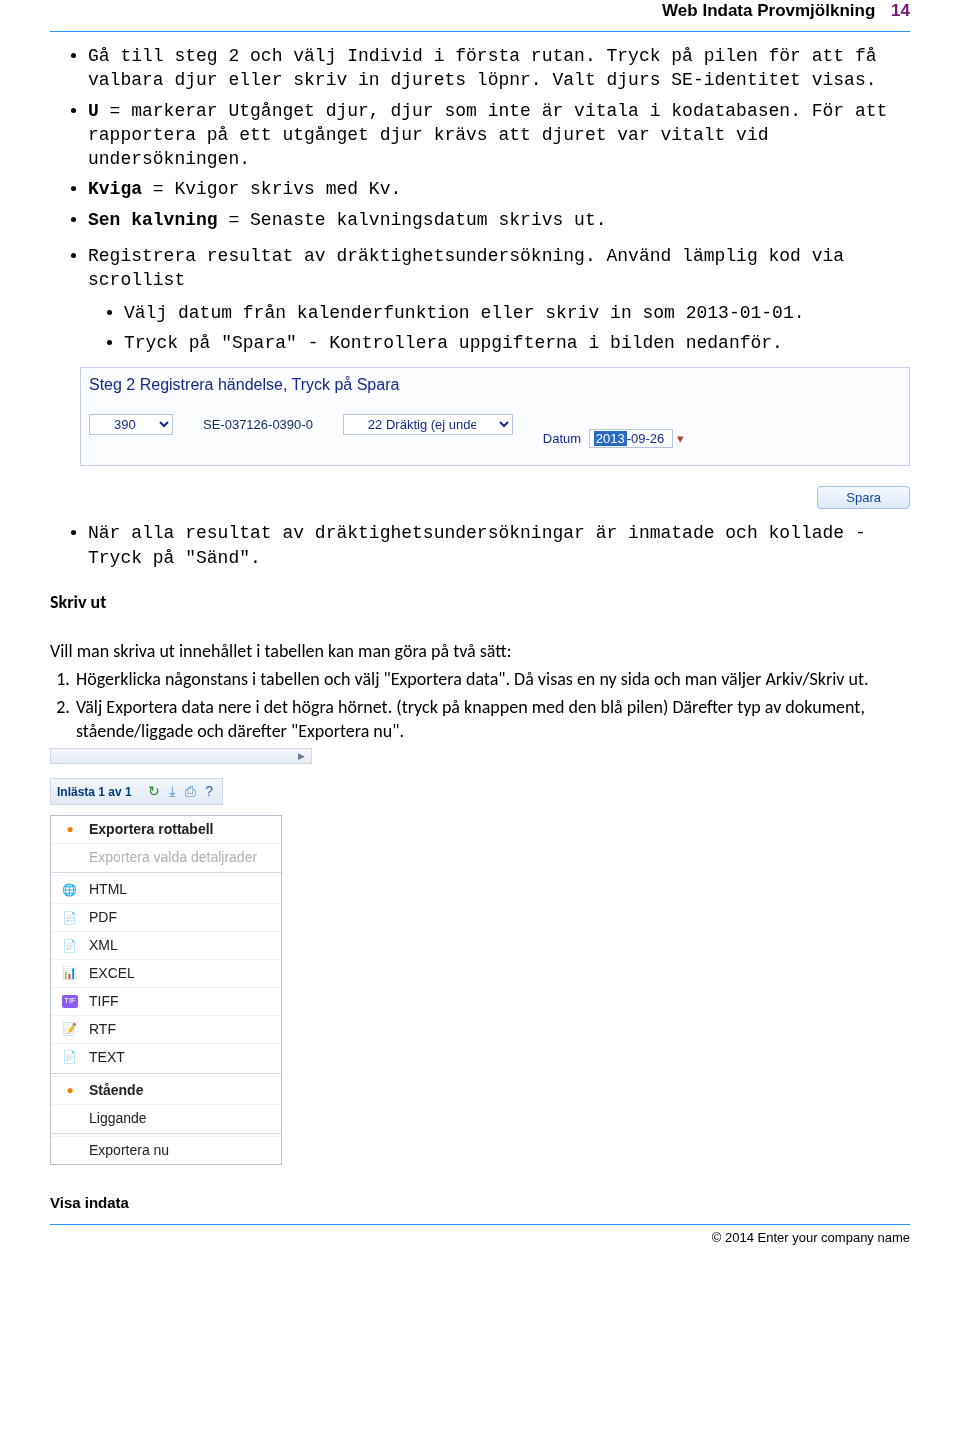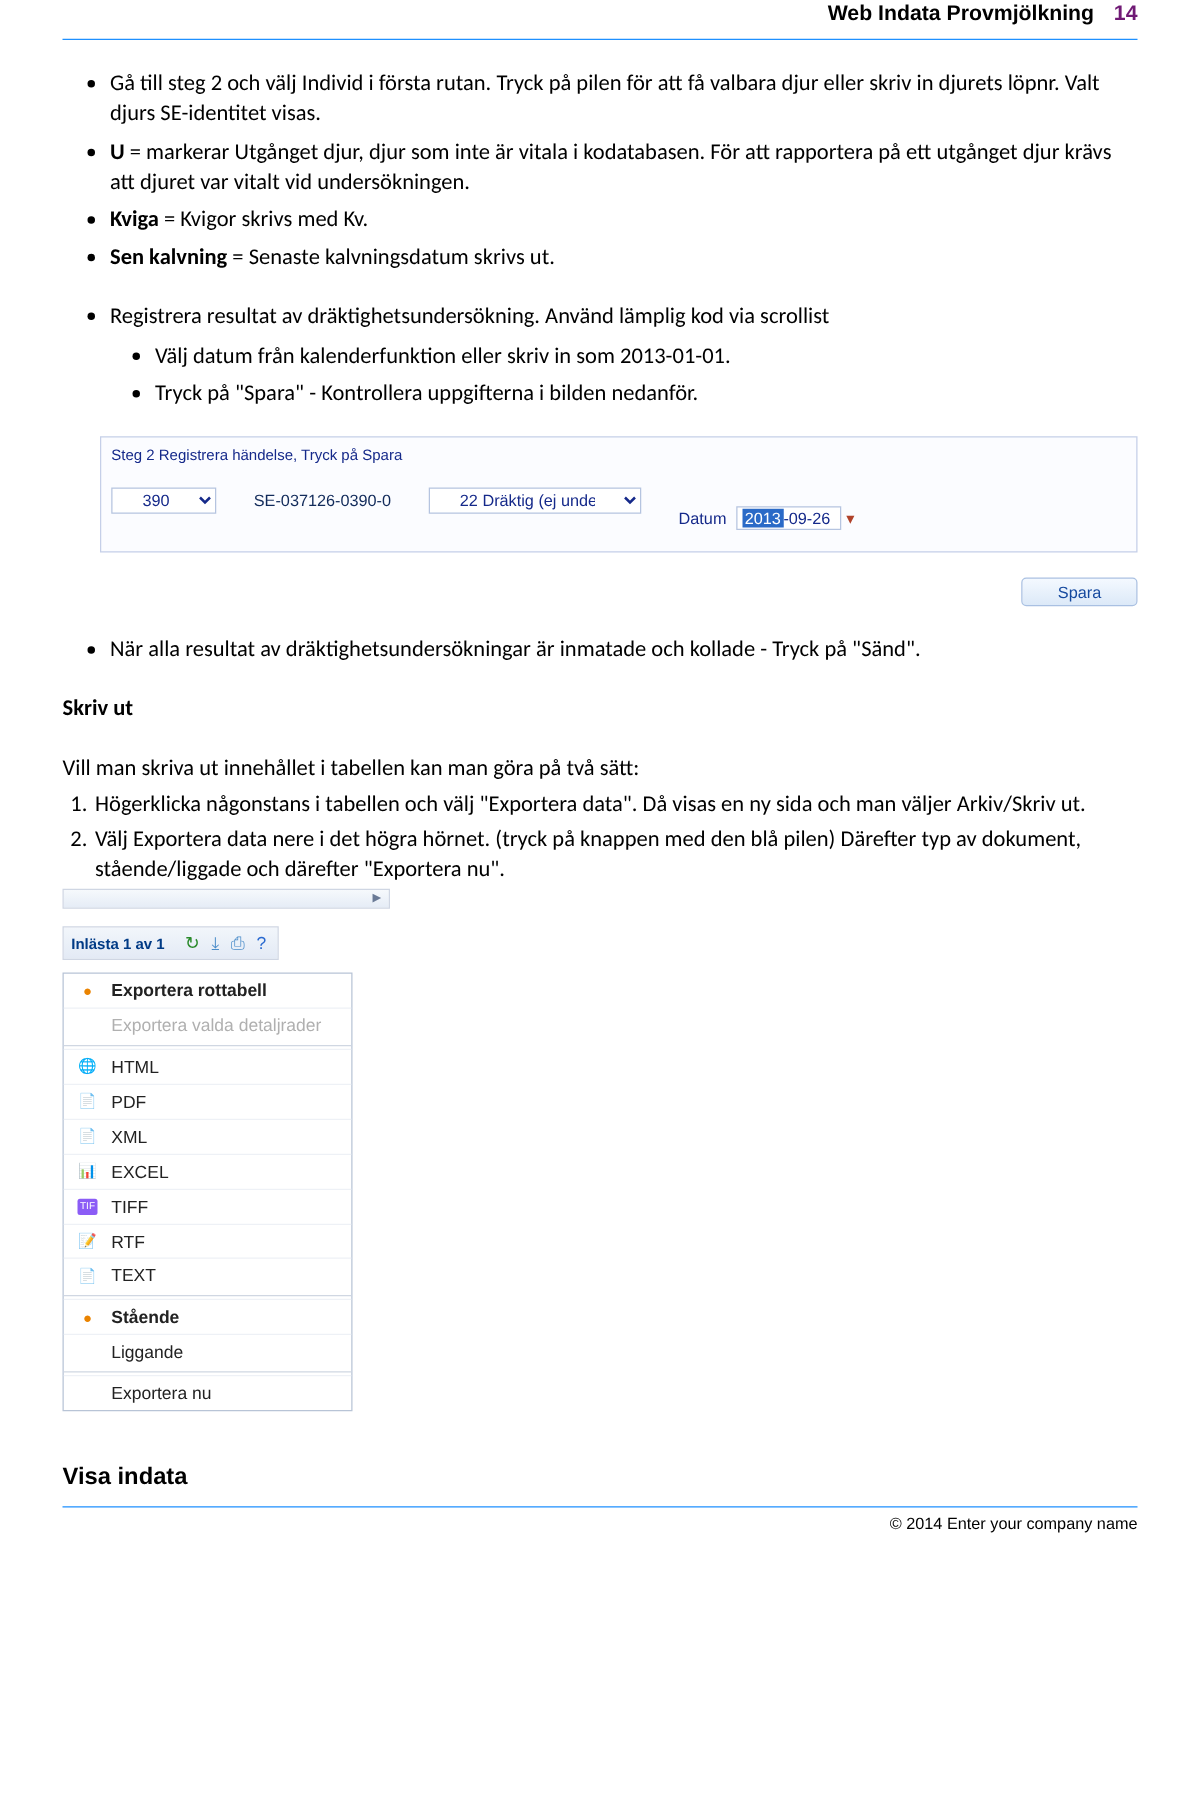--- a/index.html
+++ b/index.html
@@ -25,41 +25,42 @@
   }
   .header-top .pagenum {
     display: inline-block;
     width: 30px;
     text-align: right;
     color: #701a75;
   }
   ul.bullets {
     list-style: disc;
     padding-left: 38px;
-    margin: 22px 0;
+    margin: 12px 0;
+    font-family: Liberation Mono, monospace;
   }
   ul.bullets li {
     margin-bottom: 6px;
   }
   ul.bullets ul {
     list-style: disc;
     padding-left: 36px;
     margin-top: 8px;
   }
   .b { font-weight: bold; }
   .panel {
     border: 1px solid #c5cfe8;
     background: #fbfcff;
     margin: 6px 0 18px 30px;
     padding: 6px 8px 18px 8px;
     font-family: Arial, sans-serif;
     font-size: 13px;
     color: #112a5a;
   }
-  .panel .title { color: #15298a; font-size: 12px; margin-bottom: 6px; }
+  .panel .title { color: #15298a; font-size: 16px; margin-bottom: 6px; }
   .panel .row { display: flex; align-items: center; gap: 30px; }
   .panel select, .panel input[type="text"] {
     font-family: Arial, sans-serif;
     font-size: 13px;
     padding: 1px 20px;
     border: 1px solid #b5c4e0;
     background: #fff;
     color: #15298a;
   }
   .panel .datecell { color: #15298a; margin-top: 28px; }
@@ -150,22 +151,22 @@
   .orange { color: #ea8300; font-weight: bold; }
   .pdf { color: #c33; }
   .xml { color: #888; }
   .xls { color: #1d8a2a; }
   .tif { background:#8b5cf6; color:#fff; font-size:8px; padding:1px 2px; border-radius:2px; }
   .rtf { color: #4763b5; }
   .txt { color: #8b9cb5; }
   .subhead {
     font-family: Arial, sans-serif;
     font-weight: bold;
-    font-size: 19px;
-    margin-top: 40px;
+    font-size: 15px;
+    margin-top: 28px;
   }
   .footer-line {
     border-top: 1px solid #1e90ff;
     margin-top: 10px;
   }
   .footer {
     text-align: right;
     font-family: Arial, sans-serif;
     font-size: 13px;
     padding-top: 4px;

